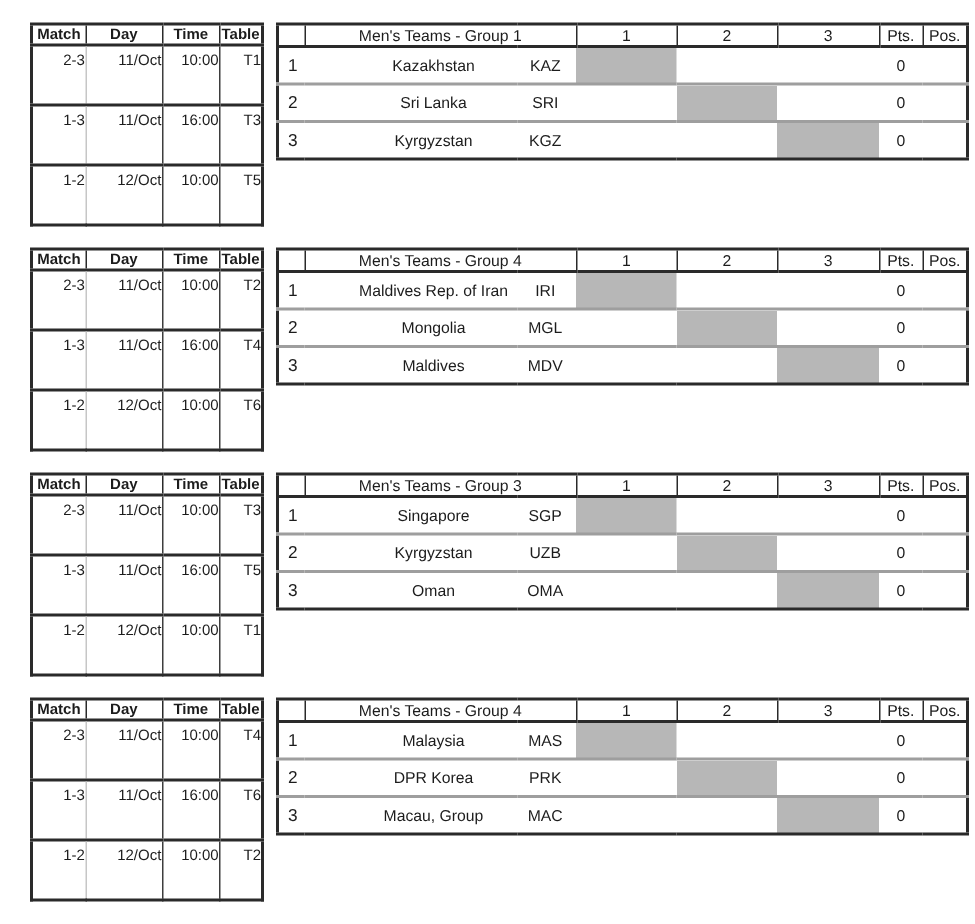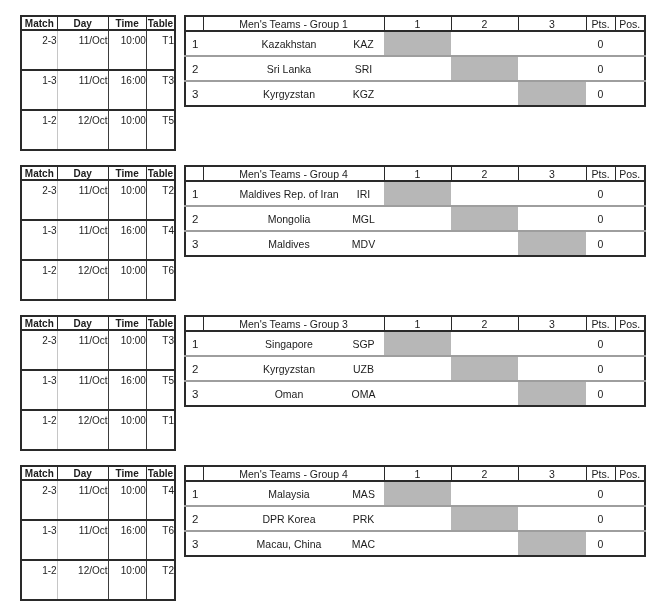--- a/index.html
+++ b/index.html
@@ -421,21 +421,21 @@
           <td class="tname">DPR Korea</td>
           <td class="tcode">PRK</td>
           <td class="m"></td>
           <td class="m diag"></td>
           <td class="m"></td>
           <td class="pts">0</td>
           <td class="pos"></td>
         </tr>
         <tr>
           <td class="num">3</td>
-          <td class="tname">Macau, China</td>
+          <td class="tname">Macau, Group</td>
           <td class="tcode">MAC</td>
           <td class="m"></td>
           <td class="m"></td>
           <td class="m diag"></td>
           <td class="pts">0</td>
           <td class="pos"></td>
         </tr>
       </tbody>
     </table>
   </div>

